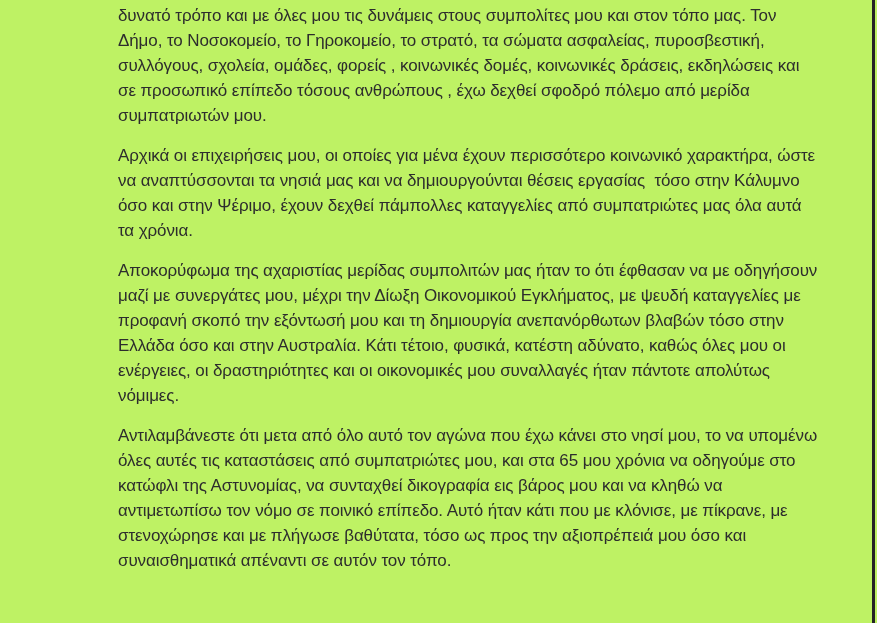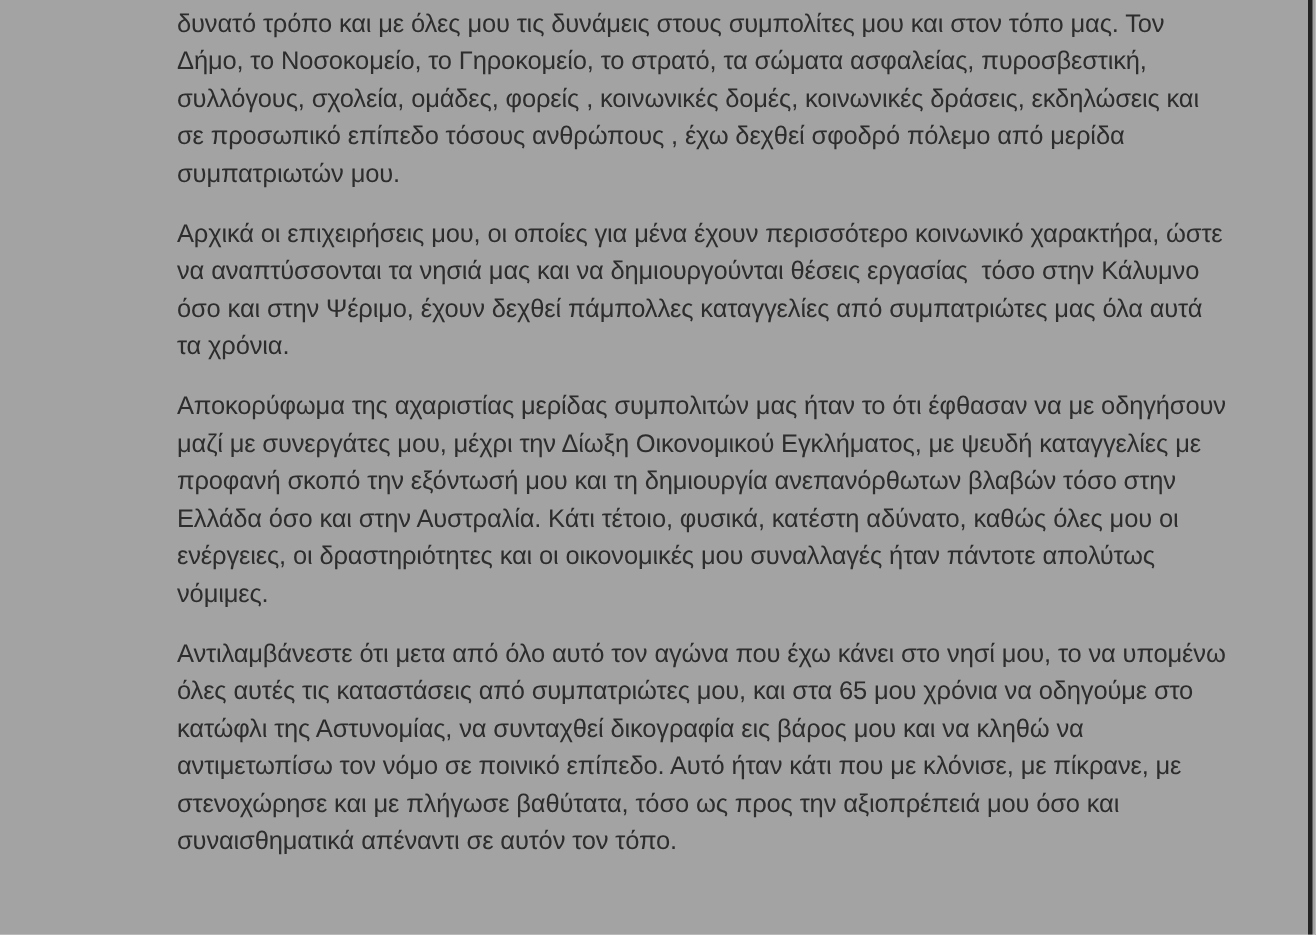--- a/index.html
+++ b/index.html
@@ -10,21 +10,21 @@
     width: 877px;
     height: 623px;
     background: #ffffff;
     overflow: hidden;
     position: relative;
     font-family: "Liberation Sans", "DejaVu Sans", sans-serif;
   }
   .page {
     position: absolute;
     inset: 0;
-    background: #a3a3a3;
+    background: #bef264;
   }
   .article {
     position: absolute;
     left: 118px;
     top: 3px;
     width: 700px;
   }
   .para {
     margin: 0 0 15px 0;
     font-size: 17px;

